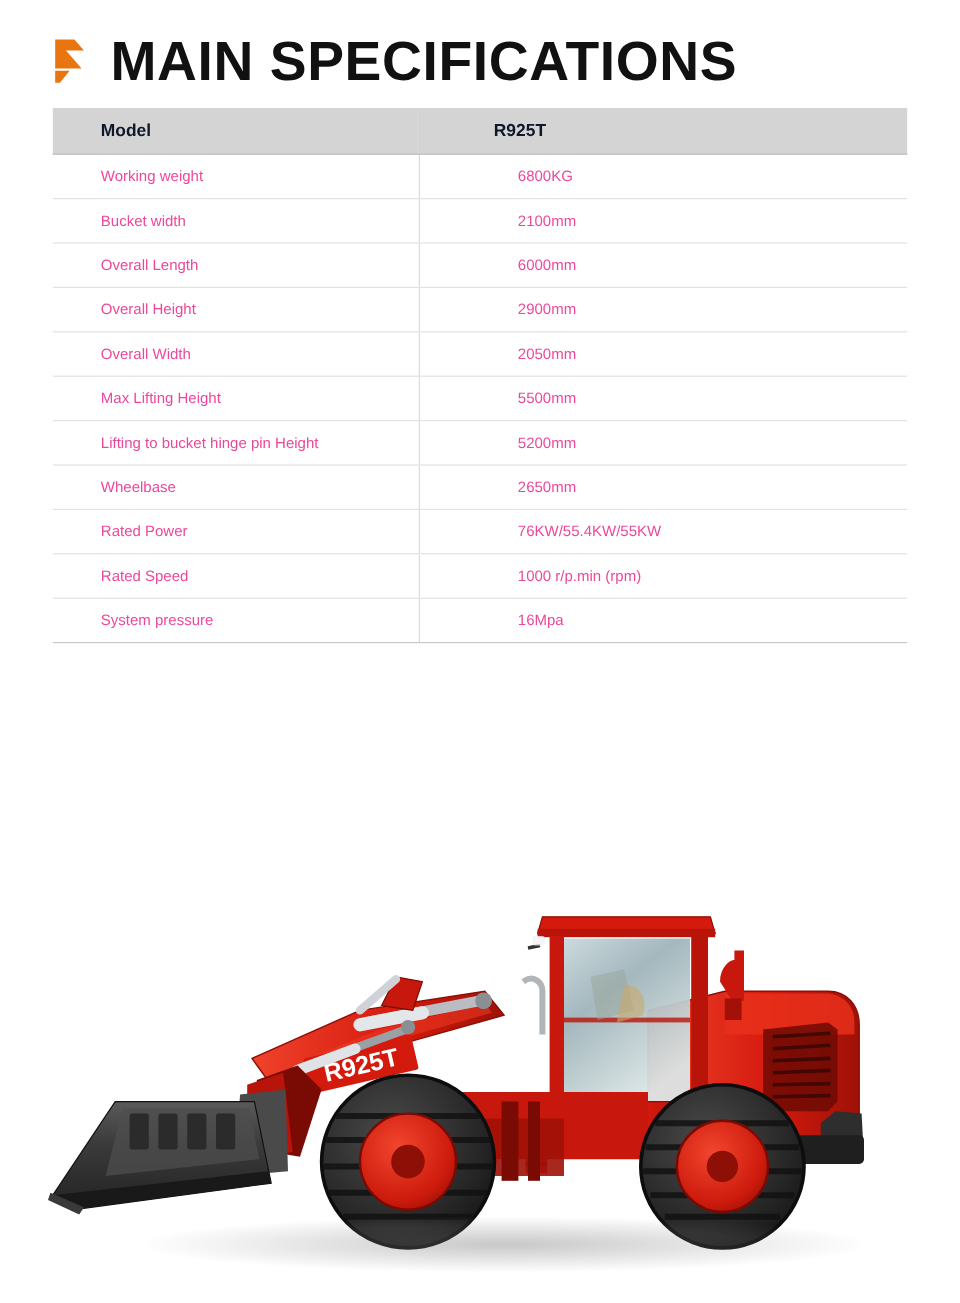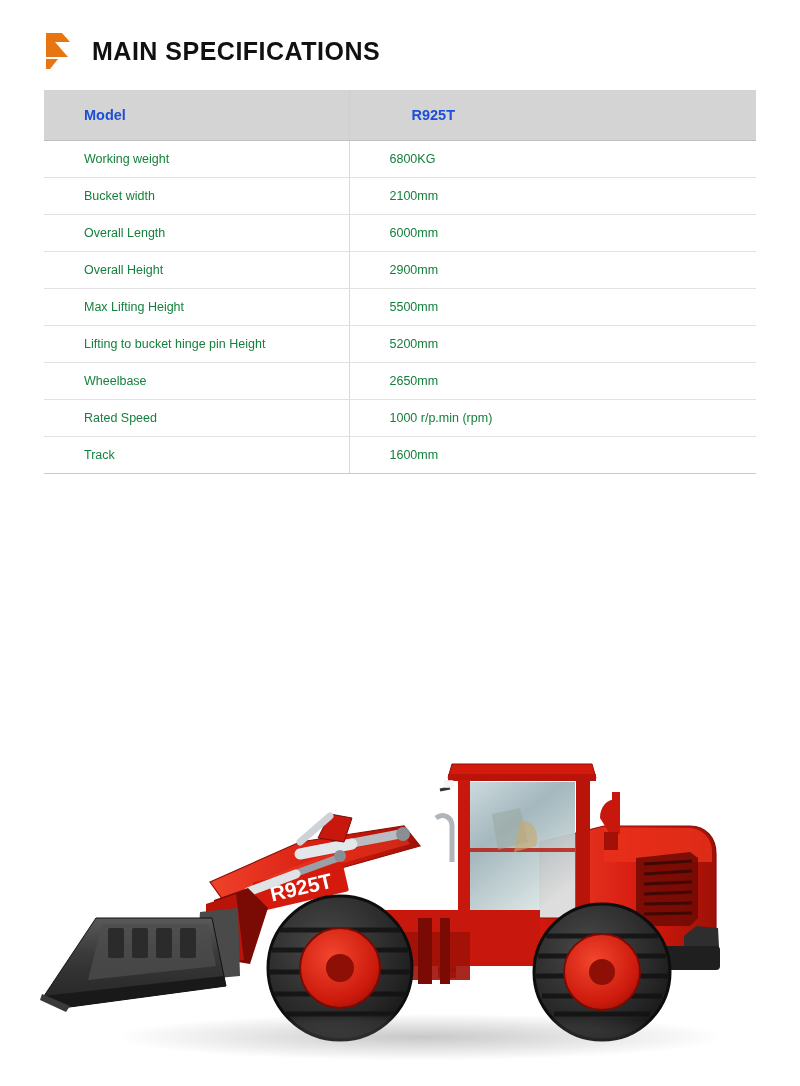--- a/index.html
+++ b/index.html
@@ -26,21 +26,21 @@
   }
   .header-mark {
     width: 26px;
     height: 38px;
     position: relative;
     margin-right: 22px;
     flex: 0 0 auto;
   }
   .header-mark svg { display: block; }
   .header-title {
-    font-size: 25px;
+    font-size: 46px;
     font-weight: bold;
     letter-spacing: 0.5px;
     color: #111111;
     line-height: 1;
     white-space: nowrap;
   }
 
   
   .spec-table-wrap {
     margin: 24px 44px 0 44px;
@@ -52,41 +52,41 @@
     width: 100%;
     table-layout: fixed;
   }
   table.spec-table col.col-label { width: 305px; }
   table.spec-table col.col-value { width: 407px; }
 
   table.spec-table thead th {
     background: #d4d4d4;
     font-size: 14.5px;
     font-weight: bold;
-    color: #1d4ed8;
+    color: #0f172a;
     text-align: left;
-    height: 50px;
+    height: 38px;
     padding: 0 0 0 40px;
     border-bottom: 1px solid #c0c0c0;
   }
   table.spec-table thead th.value-head {
     padding-left: 62px;
     border-left: 1px solid #cfcfcf;
   }
 
   table.spec-table tbody td {
     font-size: 12.5px;
-    color: #15803d;
+    color: #ec4899;
     height: 36px;
     padding: 0 0 0 40px;
     border-bottom: 1px solid #e2e2e2;
     vertical-align: middle;
   }
   table.spec-table tbody td.value-cell {
-    padding-left: 40px;
+    padding-left: 82px;
     border-left: 1px solid #e3d9c8;
   }
   table.spec-table tbody tr:last-child td {
     border-bottom: 1px solid #c9c9c9;
   }
   sup { font-size: 8px; vertical-align: super; }
 
   
   .product-area {
     position: absolute;
@@ -141,38 +141,46 @@
         </tr>
         <tr>
           <td class="label-cell">Overall Length</td>
           <td class="value-cell">6000mm</td>
         </tr>
         <tr>
           <td class="label-cell">Overall Height</td>
           <td class="value-cell">2900mm</td>
         </tr>
         <tr>
+          <td class="label-cell">Overall Width</td>
+          <td class="value-cell">2050mm</td>
+        </tr>
+        <tr>
           <td class="label-cell">Max Lifting Height</td>
           <td class="value-cell">5500mm</td>
         </tr>
         <tr>
           <td class="label-cell">Lifting to bucket hinge pin Height</td>
           <td class="value-cell">5200mm</td>
         </tr>
         <tr>
           <td class="label-cell">Wheelbase</td>
           <td class="value-cell">2650mm</td>
         </tr>
         <tr>
+          <td class="label-cell">Rated Power</td>
+          <td class="value-cell">76KW/55.4KW/55KW</td>
+        </tr>
+        <tr>
           <td class="label-cell">Rated Speed</td>
           <td class="value-cell">1000 r/p.min (rpm)</td>
         </tr>
         <tr>
-          <td class="label-cell">Track</td>
-          <td class="value-cell">1600mm</td>
+          <td class="label-cell">System pressure</td>
+          <td class="value-cell">16Mpa</td>
         </tr>
       </tbody>
   </table>
 </div>
 
 <div class="product-area">
   <div class="shadow"></div>
   <svg width="800" height="364" viewBox="0 0 800 364" xmlns="http://www.w3.org/2000/svg">
     <defs>
       <linearGradient id="redGrad" x1="0" y1="0" x2="0" y2="1">

